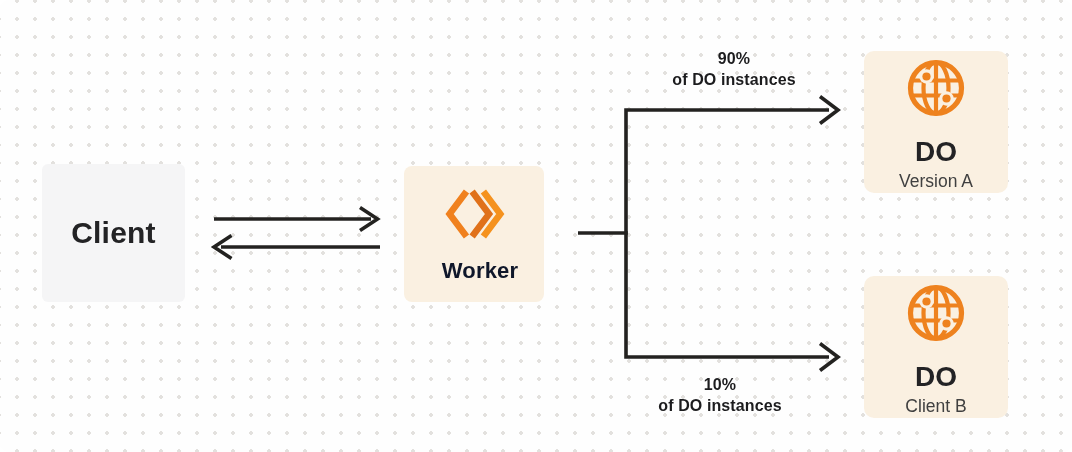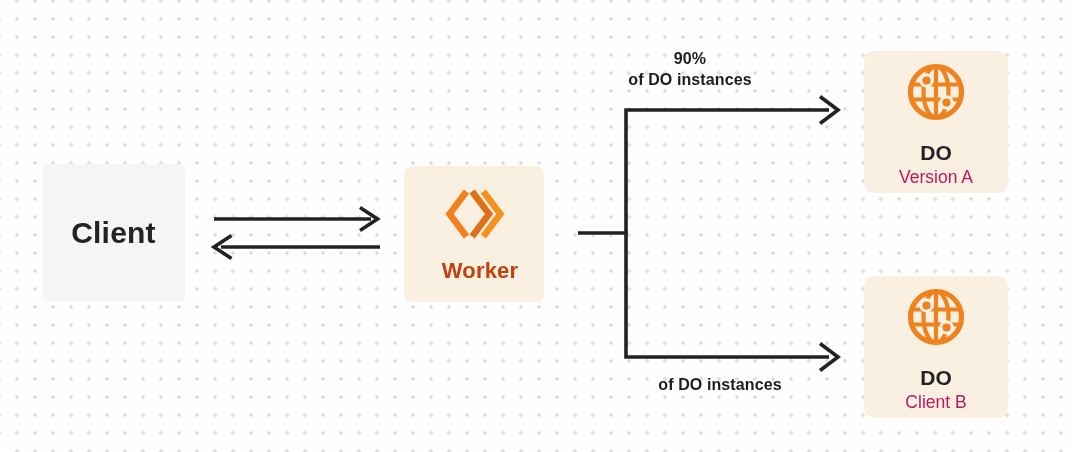--- a/index.html
+++ b/index.html
@@ -28,28 +28,28 @@
     box-sizing: border-box;
   }
   .node--gray { background: #f5f5f6; border-radius: 6px; }
   .node--cream { background: #faf0e1; border-radius: 10px; }
 
   .node-client { left: 42px; top: 164px; width: 143px; height: 138px; }
   .node-client .label { font-size: 30px; font-weight: 700; color: #232325; letter-spacing: 0.2px; }
 
   .node-worker { left: 404px; top: 166px; width: 140px; height: 136px; border-radius: 8px; }
   .node-worker .logo { width: 62px; height: 54px; margin-top: 2px; }
-  .node-worker .label { font-size: 22px; font-weight: 700; color: #c2410c; margin-top: 17px; letter-spacing: 0.2px; margin-left: 12px; }
+  .node-worker .label { font-size: 22px; font-weight: 700; color: #0f172a; margin-top: 17px; letter-spacing: 0.2px; margin-left: 12px; }
 
   .node-do { width: 144px; height: 142px; padding-top: 4px; }
   .node-do-a { left: 864px; top: 51px; }
   .node-do-b { left: 864px; top: 276px; }
   .node-do .globe { width: 64px; height: 64px; }
-  .node-do .title { font-size: 21px; font-weight: 700; color: #232325; margin-top: 17px; line-height: 1.1; }
-  .node-do .subtitle { font-size: 17.5px; font-weight: 400; color: #be185d; margin-top: 3px; }
+  .node-do .title { font-size: 28px; font-weight: 700; color: #232325; margin-top: 17px; line-height: 1.1; }
+  .node-do .subtitle { font-size: 17.5px; font-weight: 400; color: #404040; margin-top: 3px; }
 
   .wires {
     position: absolute;
     left: 0; top: 0;
     width: 1072px; height: 452px;
     pointer-events: none;
   }
   .wires path, .wires polyline {
     stroke: #232220;
     stroke-width: 3.6;
@@ -59,21 +59,21 @@
   .split-label {
     position: absolute;
     width: 220px;
     text-align: center;
     font-size: 16px;
     font-weight: 700;
     color: #1c1c1e;
     line-height: 21px;
     letter-spacing: 0.1px;
   }
-  .split-label--top { left: 580px; top: 48px; }
+  .split-label--top { left: 624px; top: 48px; }
   .split-label--bottom { left: 610px; top: 374px; }
 </style>
 </head>
 <body>
 
 <div class="canvas">
 
   <svg class="wires" viewBox="0 0 1072 452">
 
     <g>
@@ -96,20 +96,21 @@
       <polyline points="626,233 626,357 829,357" stroke-linejoin="miter"></polyline>
       <path d="M820 343.5 L838 357 L820 370.5"></path>
     </g>
   </svg>
 
   <div class="split-label split-label--top">
     <div>90%</div>
     <div>of DO instances</div>
   </div>
   <div class="split-label split-label--bottom">
+    <div>10%</div>
     <div>of DO instances</div>
   </div>
 
   <div class="node node--gray node-client">
     <span class="label">Client</span>
   </div>
 
   <div class="node node--cream node-worker">
     <svg class="logo" viewBox="0 0 66 56">
       <polyline points="25,4 7,28 25,52" fill="none" stroke="#f0811e" stroke-width="7"></polyline>

